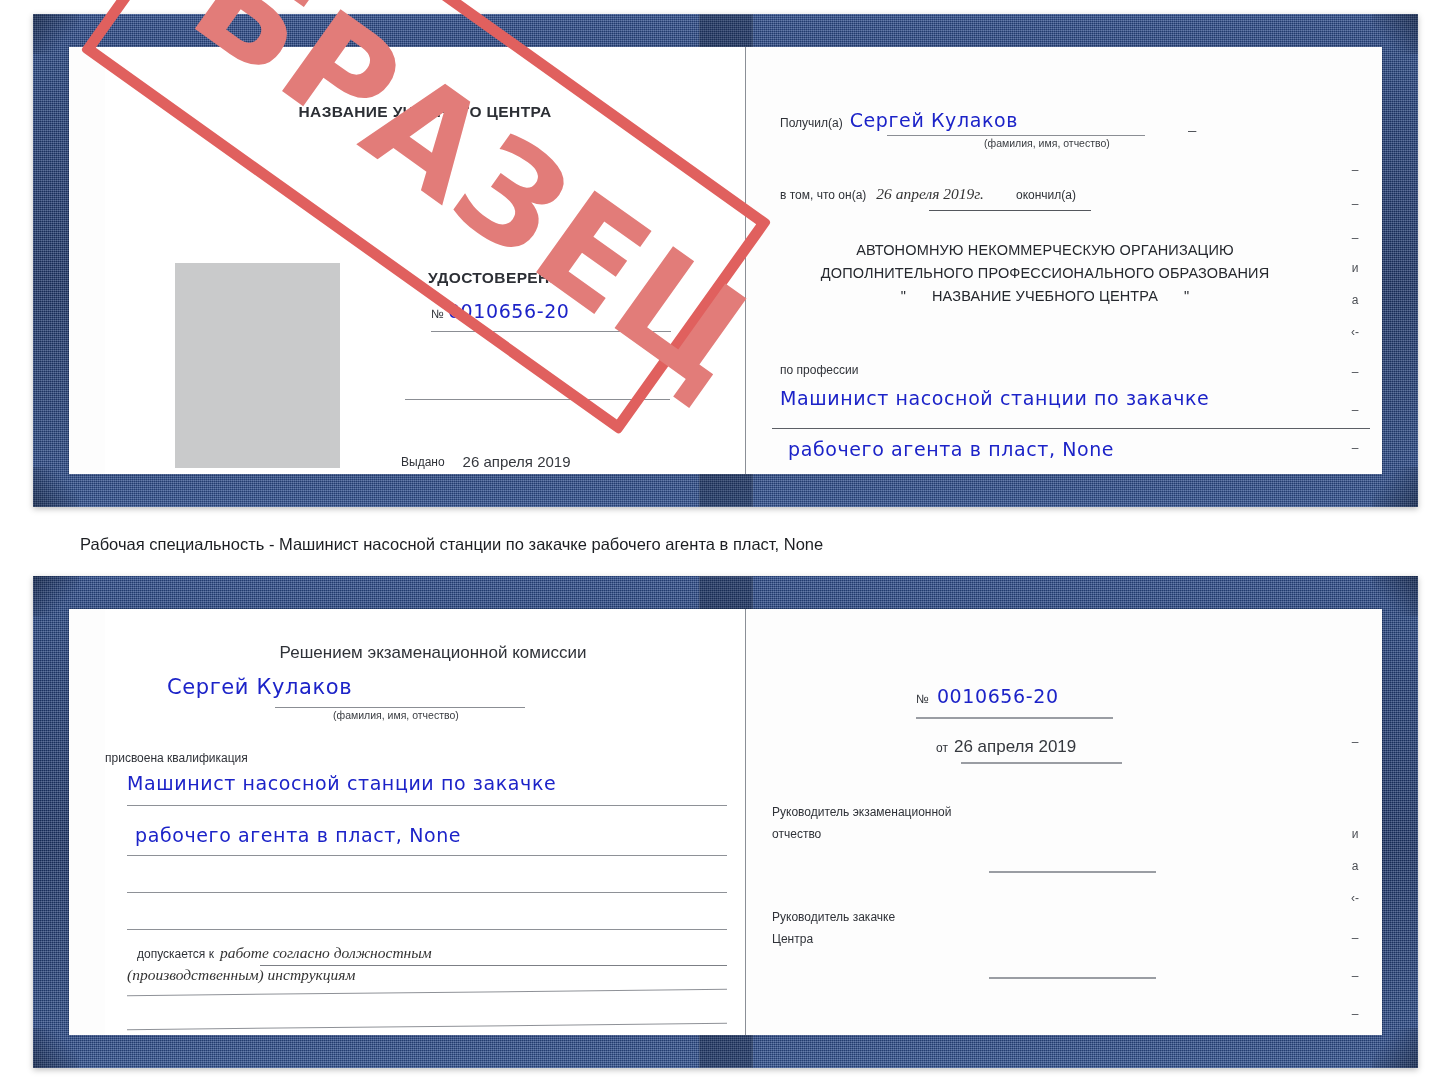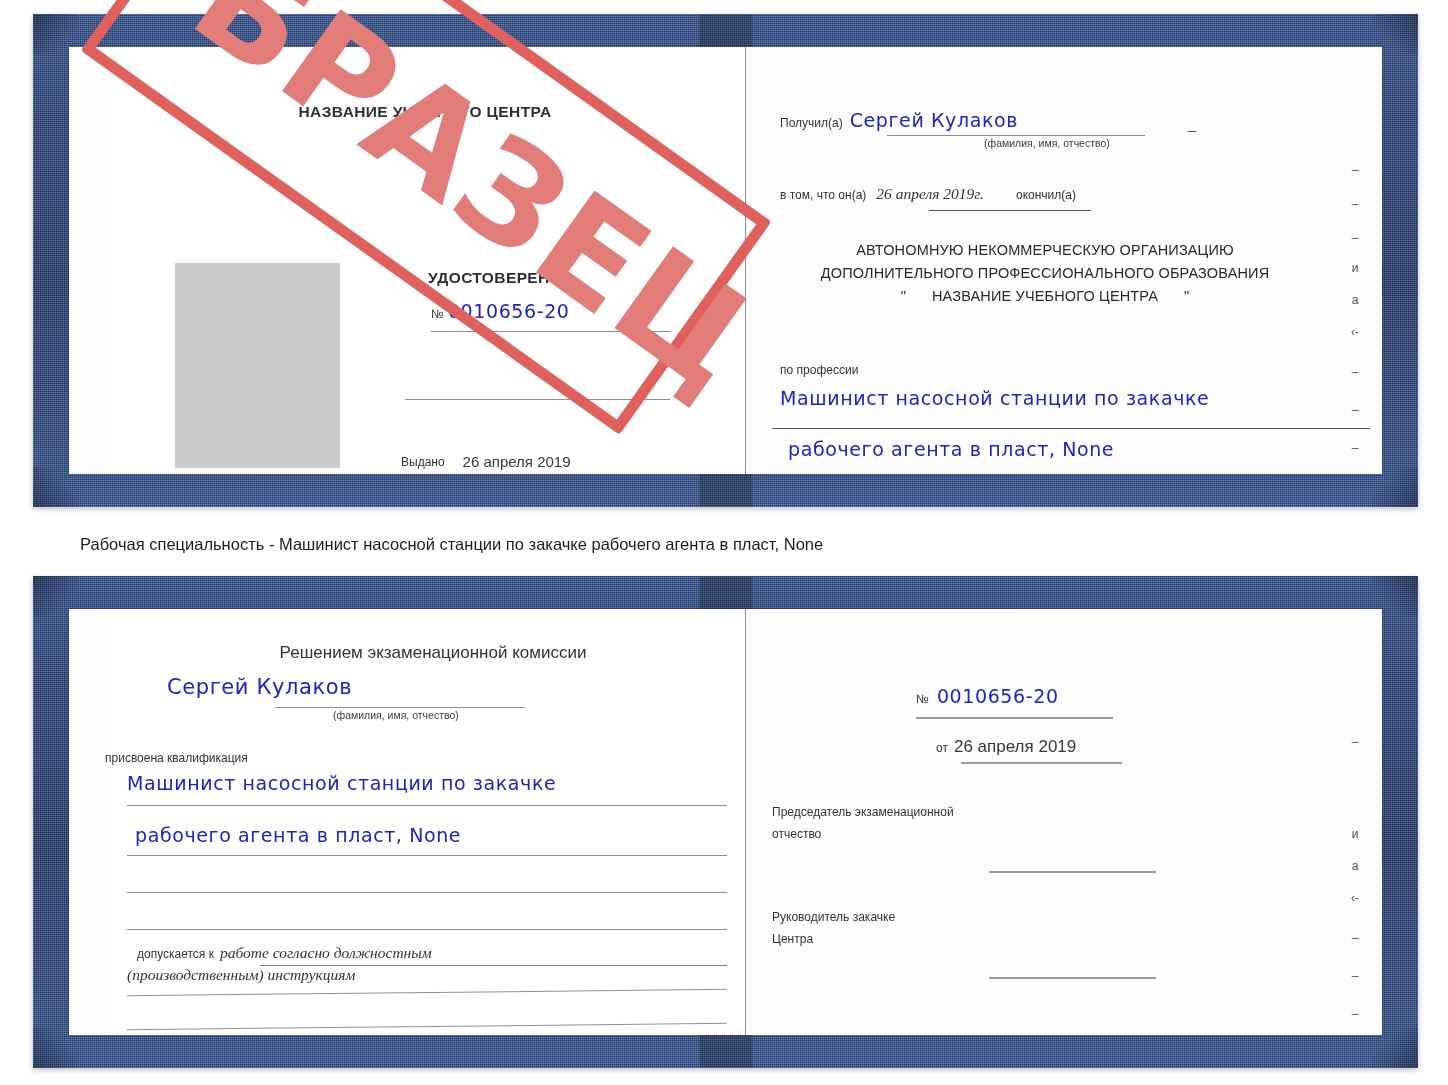--- a/index.html
+++ b/index.html
@@ -286,21 +286,21 @@
       </div>
       <div class="br-num-rule"></div>
 
       <div class="br-ot">
         <span class="lbl">от</span>
         <span class="typed" style="font-size:17px">26 апреля 2019</span>
       </div>
       <div class="br-ot-rule"></div>
 
       <div class="br-role1">
-        <div class="lbl">Председатель экзаменационной</div>
+        <div class="lbl">Руководитель экзаменационной</div>
         <div class="lbl">отчество</div>
       </div>
       <div class="br-sig1"></div>
 
       <div class="br-role2">
         <div class="lbl">Руководитель закачке</div>
         <div class="lbl">Центра</div>
       </div>
       <div class="br-sig2"></div>
 

